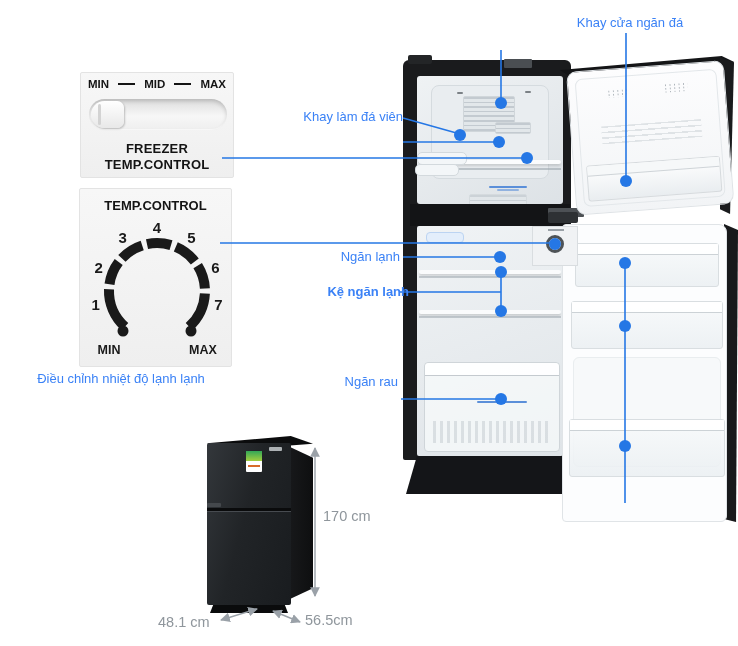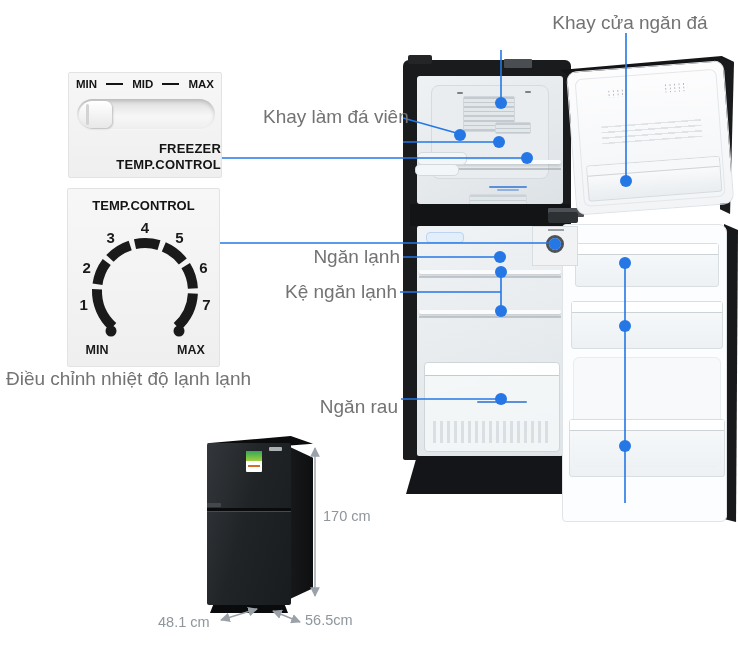--- a/index.html
+++ b/index.html
@@ -1,39 +1,39 @@
 <!DOCTYPE html>
 <html><head>
 <meta charset="utf-8">
 <style>
   html,body{margin:0;padding:0;background:#fff;}
   #canvas{position:relative;width:738px;height:646px;background:#ffffff;overflow:hidden;
           font-family:"Liberation Sans","DejaVu Sans",sans-serif;}
   .abs{position:absolute;}
 
   
-  .dlabel{position:absolute;font-size:19px;color:#737373;line-height:18px;white-space:nowrap;}
+  .dlabel{position:absolute;font-size:13px;color:#3b82f6;line-height:18px;white-space:nowrap;}
   .t-center{text-align:center;} .t-right{text-align:right;}
   .dimlabel{position:absolute;font-size:14.5px;color:#8f969c;white-space:nowrap;}
 
   
   .panel{position:absolute;background:linear-gradient(180deg,#f7f7f7,#efefef);
          border:1px solid #e3e3e3;border-radius:2px;box-sizing:border-box;}
   #panel-freezer{left:68px;top:72px;width:154px;height:106px;}
   #panel-fridge{left:67px;top:188px;width:153px;height:179px;}
   .scale-row{position:absolute;left:7px;right:7px;top:4px;height:14px;display:flex;
              align-items:center;justify-content:space-between;font-size:11.5px;font-weight:bold;color:#141414;}
   .scale-dash{width:17px;height:2.5px;background:#141414;}
   .groove{position:absolute;left:8px;top:26px;width:138px;height:31px;border-radius:16px;
           background:linear-gradient(180deg,#dcdcdc,#f7f7f7 55%,#eeeeee);
           box-shadow:inset 0 2px 4px rgba(0,0,0,.18), inset 0 -1px 1px rgba(255,255,255,.9);}
   .knob{position:absolute;left:2px;top:2px;width:33px;height:27px;border-radius:14px 7px 7px 14px;
         background:linear-gradient(180deg,#ffffff,#e8e8e8);box-shadow:1px 1px 2px rgba(0,0,0,.22);}
   .knob-ridge{position:absolute;left:7px;top:3px;width:3px;height:21px;background:#d3d3d3;border-radius:2px;}
-  .panel-caption-line{position:absolute;left:0;width:100%;text-align:right;font-weight:bold;
+  .panel-caption-line{position:absolute;left:0;width:100%;text-align:center;font-weight:bold;
                       font-size:13px;color:#141414;letter-spacing:.2px;}
   #p2-title{position:absolute;left:0;top:9px;width:100%;text-align:center;font-weight:bold;
             font-size:13px;color:#141414;}
   svg text{font-family:"Liberation Sans","DejaVu Sans",sans-serif;}
 
   
   #fridge-open{left:400px;top:52px;width:338px;height:470px;}
   #fo-shell{left:3px;top:8px;width:168px;height:400px;background:#1a1b1d;border-radius:6px 6px 2px 2px;}
   #fo-hinge-tl{left:8px;top:3px;width:24px;height:9px;background:#232527;border-radius:2px;}
   #fo-hinge-tr{left:104px;top:7px;width:28px;height:9px;background:#4a4e52;border-radius:1px;}
@@ -110,21 +110,21 @@
   #fs-sticker-top{left:0;top:0;width:100%;height:10px;background:linear-gradient(180deg,#33a757,#a3cf3f);position:absolute;}
   #fs-sticker-line{left:2px;top:14px;width:12px;height:2px;background:#d76b2a;position:absolute;}
   #fs-logo{left:62px;top:4px;width:13px;height:4px;background:rgba(220,225,228,.75);border-radius:1px;position:absolute;}
   #fs-base{left:60px;top:175px;width:78px;height:8px;background:#0a0b0c;
            clip-path:polygon(4% 0,96% 0,100% 100%,0 100%);}
 
   
   #fridge-open,#fridge-small{z-index:1;}
   #overlay{position:absolute;left:0;top:0;z-index:3;pointer-events:none;}
   .dlabel,.dimlabel{z-index:4;}
-  .panel{z-index:2;}
+  .panel{z-index:2;margin-left:12px;}
 </style>
 </head>
 <body>
 
 <div id="canvas">
 
 
   <div class="panel" id="panel-freezer">
     <div class="scale-row">
       <span>MIN</span>
@@ -288,20 +288,20 @@
     <g stroke="#9aa1a8" stroke-width="1.4" fill="none">
       <path d="M315 448 V596" marker-start="url(#arw)" marker-end="url(#arw)"></path>
       <path d="M221 620 L257 609" marker-start="url(#arw)" marker-end="url(#arw)"></path>
       <path d="M273 611 L300 622" marker-start="url(#arw)" marker-end="url(#arw)"></path>
     </g>
   </svg>
 
   <div class="dlabel t-center" style="left:548px;top:14px;width:164px;">Khay cửa ngăn đá</div>
   <div class="dlabel t-right" style="left:263px;top:108px;width:140px;">Khay làm đá viên</div>
   <div class="dlabel t-right" style="left:290px;top:248px;width:110px;">Ngăn lạnh</div>
-  <div class="dlabel t-right" style="left:267px;top:283px;width:130px;">Kệ ngăn lạnh</div>
-  <div class="dlabel t-right" style="left:298px;top:398px;width:100px;">Ngăn rau</div>
+  <div class="dlabel t-right" style="left:279px;top:283px;width:130px;font-weight:bold;">Kệ ngăn lạnh</div>
+  <div class="dlabel t-right" style="left:298px;top:373px;width:100px;">Ngăn rau</div>
 
   <div class="dimlabel" style="left:323px;top:508px;">170 cm</div>
   <div class="dimlabel" style="left:158px;top:614px;">48.1 cm</div>
   <div class="dimlabel" style="left:305px;top:612px;">56.5cm</div>
 
 </div>
 
 </body></html>

